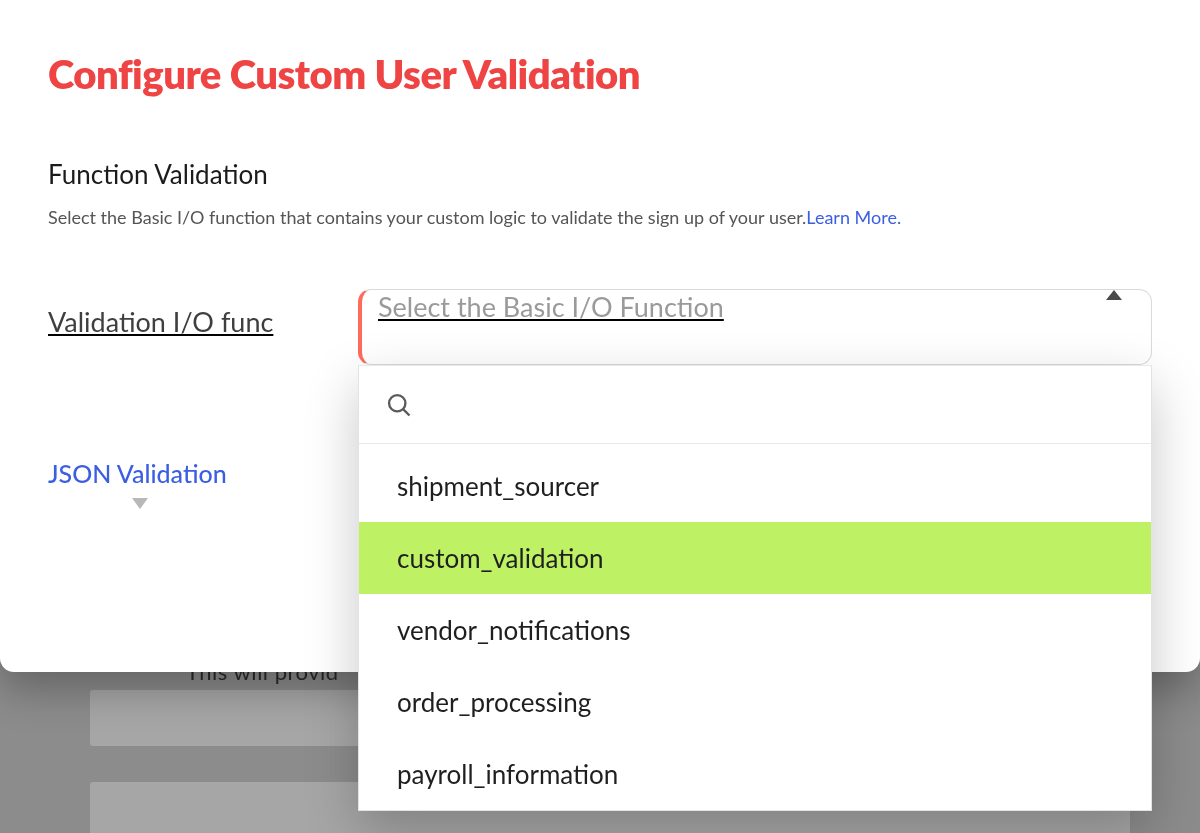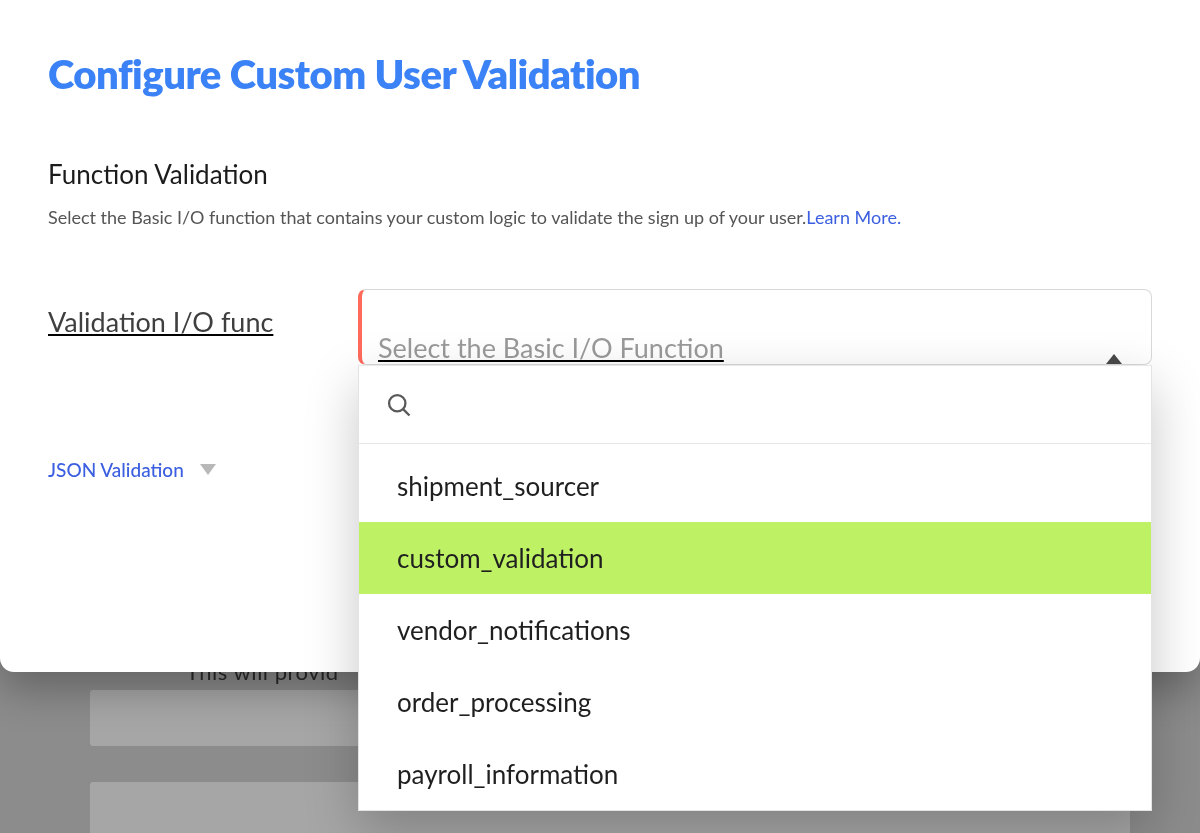--- a/index.html
+++ b/index.html
@@ -50,21 +50,21 @@
     height: 672px;
     background: #ffffff;
     border-radius: 0 0 14px 14px;
     box-shadow: 0 18px 40px rgba(0,0,0,0.28);
     padding: 50px 48px 0 48px;
   }
 
   .page-title {
     font-size: 40px;
     font-weight: 800;
-    color: #3b82f6;
+    color: #ef4444;
     letter-spacing: -0.5px;
     margin-bottom: 60px;
   }
 
   .section-title {
     font-size: 26px;
     font-weight: 400;
     color: #1b1b1b;
     margin-bottom: 14px;
   }
@@ -98,24 +98,24 @@
 
   .select-wrap {
     position: relative;
     flex: 1;
   }
   .select-trigger {
     width: 100%;
     height: 76px;
     border: 1px solid #d9d9d9;
     border-left: 4px solid #ff6a5b;
-    border-radius: 8px;
+    border-radius: 13px;
     background: #ffffff;
     display: flex;
-    align-items: flex-end;
+    align-items: flex-start;
     padding: 0 29px 0 16px;
     justify-content: space-between;
     cursor: pointer;
   }
   .select-placeholder {
     font-size: 27px;
     color: #9a9a9a;
   }
   .caret-up {
     width: 0; height: 0;
@@ -166,25 +166,26 @@
   }
   .option-item.hovered {
     background: #bef264;
   }
   .option-spacer { height: 6px; }
 
   .json-row {
     display: flex;
     align-items: center;
     gap: 10px;
-    font-size: 19px;
+    font-size: 25px;
     color: #3b5fe0;
     font-weight: 500;
     cursor: pointer;
     width: fit-content;
+    flex-direction: column;
   }
   .caret-down-small {
     width: 0; height: 0;
     border-left: 8px solid transparent;
     border-right: 8px solid transparent;
     border-top: 11px solid #b8b8b8;
     margin-left: 6px;
   }
 </style>
 </head>

